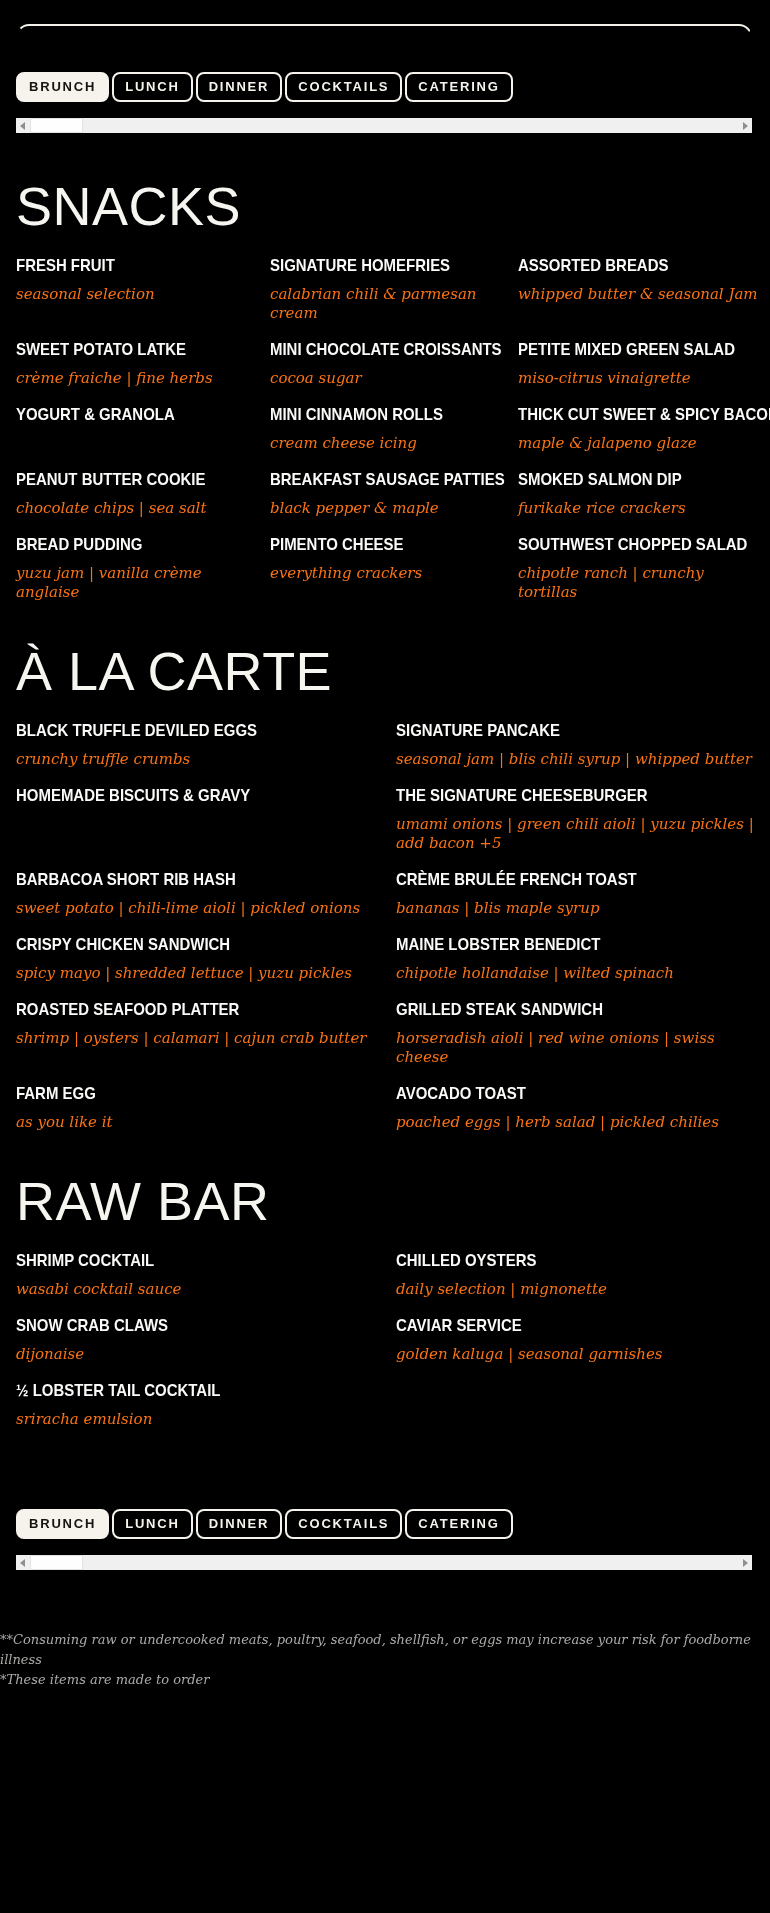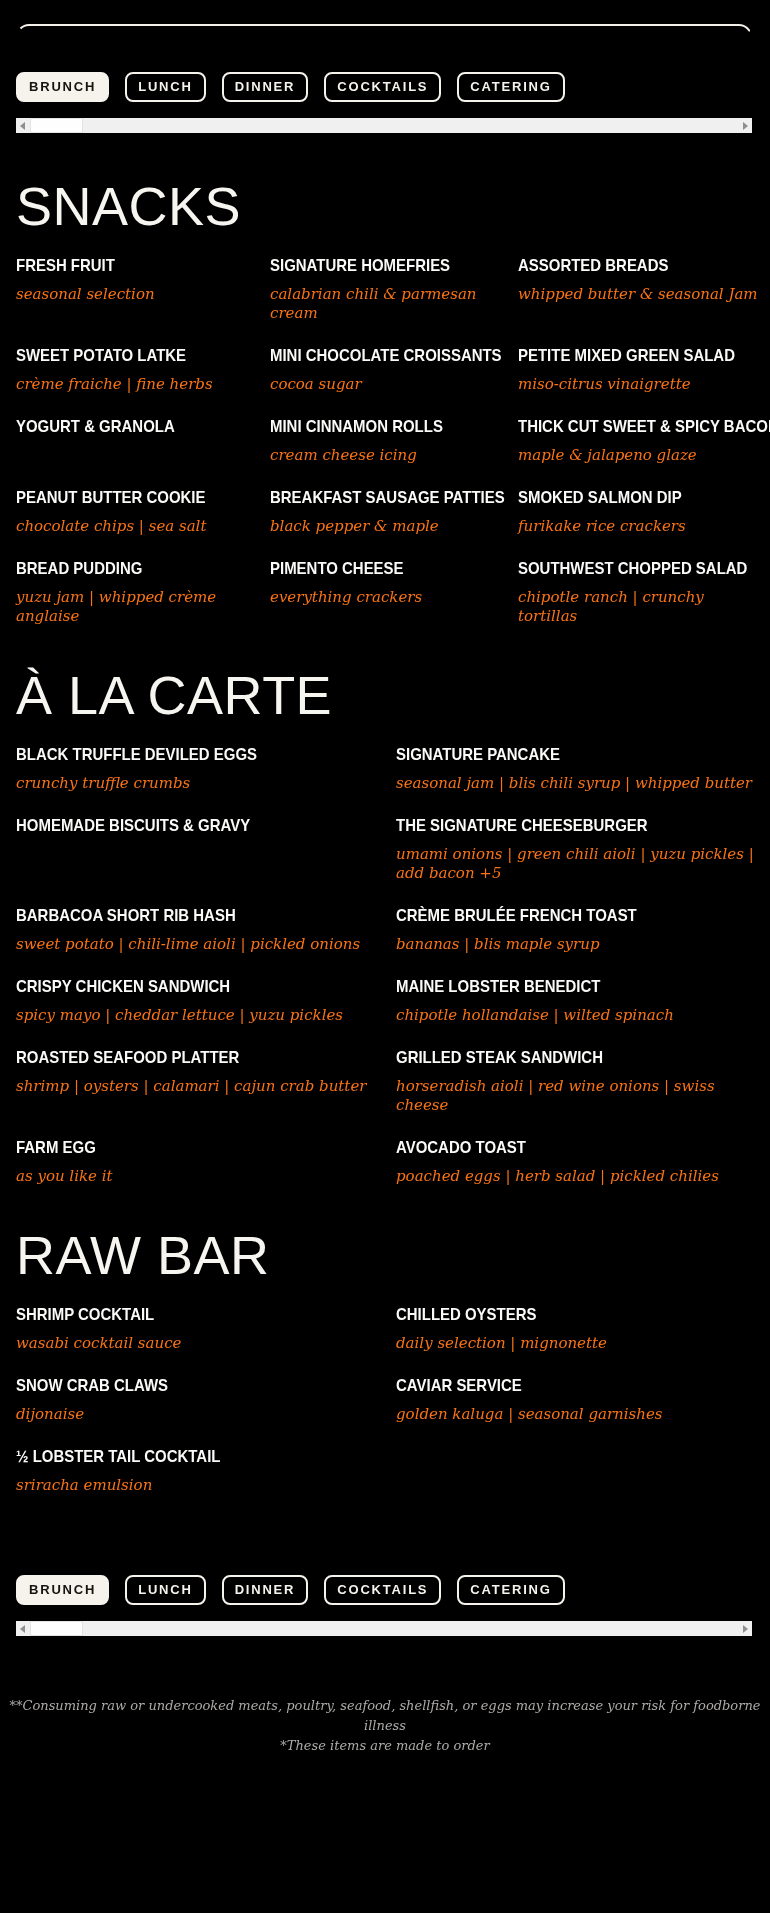--- a/index.html
+++ b/index.html
@@ -8,21 +8,21 @@
     background:#000;
     font-family:"Liberation Sans",sans-serif;
   }
   .page{position:relative;width:770px;height:1913px;background:#000;}
 
   
   .edge{border:2px solid transparent;background:transparent;}
   .edge-top{margin:24px 18px 0 16px;height:9px;border-top:2px solid #f4f1ea;border-radius:14px 14px 0 0;}
 
   
-  .tabs{display:flex;gap:16px;margin:35px 0 0 16px;}
+  .tabs{display:flex;gap:3px;margin:35px 0 0 16px;}
   .tabs.bottom{margin-top:80px;}
   .tab{
     box-sizing:border-box;height:30px;padding:0 11px;
     border:2px solid #f6f3ed;border-radius:8px;background:transparent;
     color:#f6f3ed;font-family:"Liberation Sans",sans-serif;
     font-size:13px;line-height:26px;font-weight:700;letter-spacing:1.8px;
     cursor:pointer;white-space:nowrap;
   }
   .tab.active{background:#f6f3ed;color:#161310;}
 
@@ -37,39 +37,39 @@
   .hs-arrow.right .tri{right:4px;border-left:5px solid #8f8f8f;}
 
   
   .section{margin-top:44px;}
   .section:first-of-type{margin-top:48px;}
   .section-heading{
     margin:0 0 26px 16px;
     font-size:54px;line-height:50px;font-weight:500;letter-spacing:0.5px;
     color:#f7f5f0;
   }
-  .items{margin-left:16px;display:grid;row-gap:24px;}
+  .items{margin-left:16px;display:grid;row-gap:18px;}
   .items.cols-3{grid-template-columns:254px 248px 252px;}
   .items.cols-2{grid-template-columns:380px 374px;}
   .menu-item{min-height:47px;}
   .menu-item-title{
     font-size:17px;font-weight:700;line-height:18px;color:#fafaf8;
     transform:scaleX(0.88);transform-origin:0 50%;white-space:nowrap;
     margin:0 0 10px 0;
   }
   .menu-item-desc{
     font-family:"DejaVu Serif",serif;font-style:italic;
     font-size:15px;line-height:19px;color:#f97316;margin:0;
   }
   .cols-3 .menu-item-desc{max-width:248px;}
   .cols-2 .menu-item-desc{max-width:360px;}
 
   
   .footer{
-    margin-top:60px;text-align:center;
+    margin-top:60px;text-align:left;
     font-family:"DejaVu Serif",serif;font-style:italic;
     font-size:13px;line-height:20px;color:#adaba8;
   }
 </style>
 </head>
 <body>
 
 <div class="page">
 
   <div class="edge edge-top"></div>
@@ -139,21 +139,21 @@
           <div class="menu-item">
       <div class="menu-item-title">BREAKFAST SAUSAGE PATTIES</div>
       <p class="menu-item-desc">black pepper &amp; maple</p>
     </div>
           <div class="menu-item">
       <div class="menu-item-title">SMOKED SALMON DIP</div>
       <p class="menu-item-desc">furikake rice crackers</p>
     </div>
           <div class="menu-item">
       <div class="menu-item-title">BREAD PUDDING</div>
-      <p class="menu-item-desc">yuzu jam | whipped crème anglaise</p>
+      <p class="menu-item-desc">yuzu jam | vanilla crème anglaise</p>
     </div>
           <div class="menu-item">
       <div class="menu-item-title">PIMENTO CHEESE</div>
       <p class="menu-item-desc">everything crackers</p>
     </div>
           <div class="menu-item">
       <div class="menu-item-title">SOUTHWEST CHOPPED SALAD</div>
       <p class="menu-item-desc">chipotle ranch | crunchy tortillas</p>
     </div>
         </div>
@@ -179,21 +179,21 @@
           <div class="menu-item">
       <div class="menu-item-title">BARBACOA SHORT RIB HASH</div>
       <p class="menu-item-desc">sweet potato | chili-lime aioli | pickled onions</p>
     </div>
           <div class="menu-item">
       <div class="menu-item-title">CRÈME BRULÉE FRENCH TOAST</div>
       <p class="menu-item-desc">bananas | blis maple syrup</p>
     </div>
           <div class="menu-item">
       <div class="menu-item-title">CRISPY CHICKEN SANDWICH</div>
-      <p class="menu-item-desc">spicy mayo | cheddar lettuce | yuzu pickles</p>
+      <p class="menu-item-desc">spicy mayo | shredded lettuce | yuzu pickles</p>
     </div>
           <div class="menu-item">
       <div class="menu-item-title">MAINE LOBSTER BENEDICT</div>
       <p class="menu-item-desc">chipotle hollandaise | wilted spinach</p>
     </div>
           <div class="menu-item">
       <div class="menu-item-title">ROASTED SEAFOOD PLATTER</div>
       <p class="menu-item-desc">shrimp | oysters | calamari | cajun crab butter</p>
     </div>
           <div class="menu-item">

